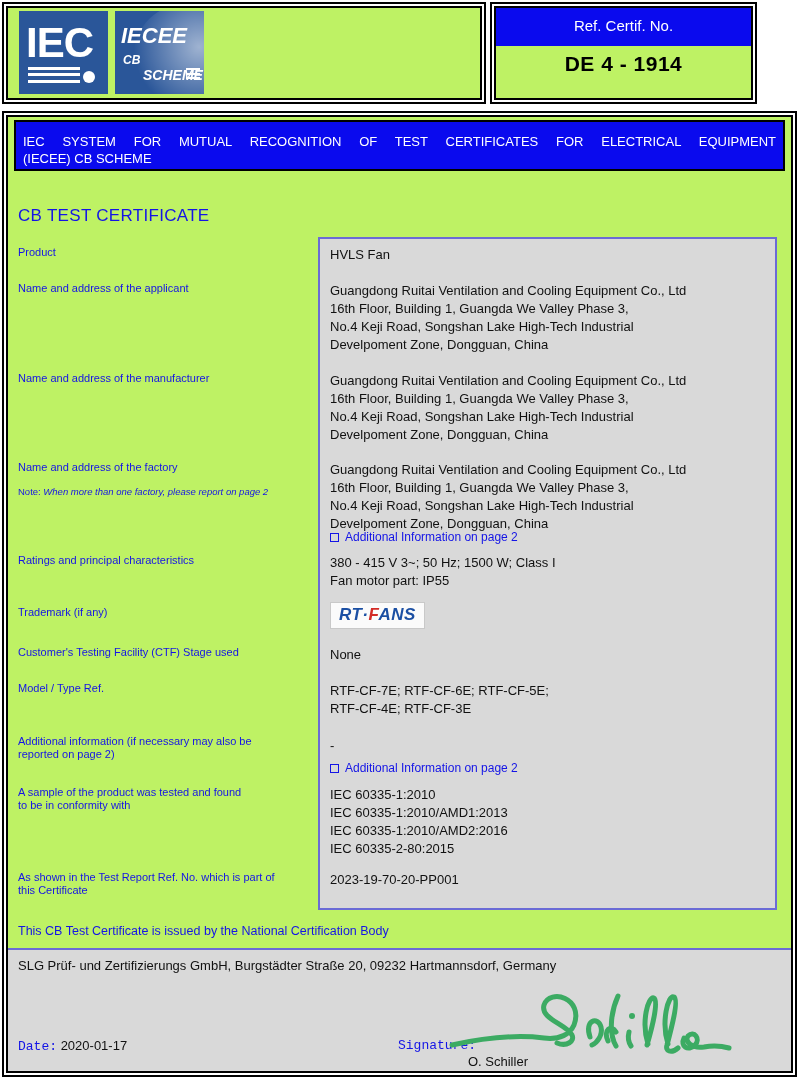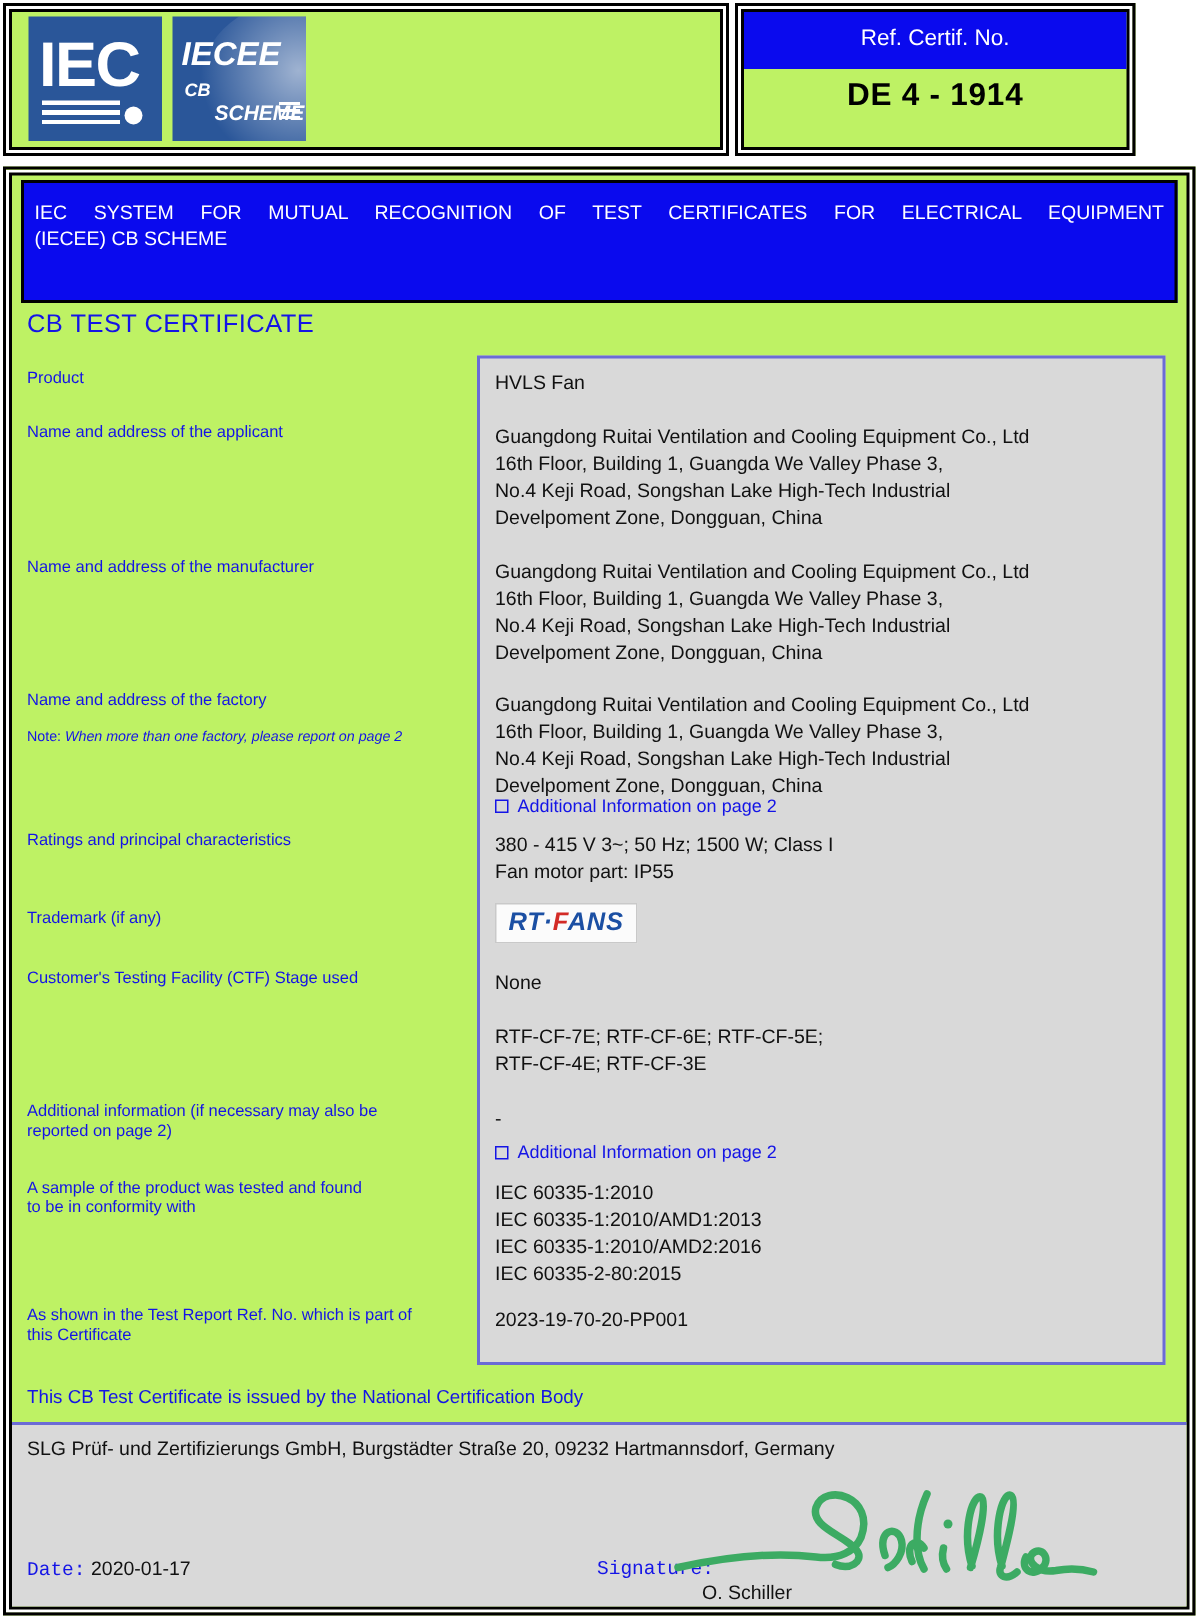--- a/index.html
+++ b/index.html
@@ -30,21 +30,21 @@
 
   .ref-bar { position:absolute; left:4px; right:4px; top:4px; height:38px; background:#0a0aee;
              color:#fff; font-size:15px; text-align:center; line-height:36px; }
   .ref-val { position:absolute; left:4px; right:4px; top:48px; text-align:center;
              font-size:21px; font-weight:bold; color:#000; letter-spacing:.5px; }
 
   
   #main { left:2px; top:111px; width:795px; height:966px; }
   #main > * { position:absolute; }
 
-  .banner { left:10px; top:7px; width:771px; height:82px; background:#0a0aee; border:2px solid #000;
+  .banner { left:10px; top:7px; width:771px; height:51px; background:#0a0aee; border:2px solid #000;
             color:#fff; font-size:13px; line-height:17px; padding:11px 7px 0 7px; }
   .banner .l1 { display:block; text-align:justify; text-align-last:justify; }
   .banner .l2 { display:block; }
 
   .cert-title { left:14px; top:93px; font-size:17px; color:#1414e6; letter-spacing:.3px; }
 
   .gray-panel { left:314px; top:124px; width:459px; height:673px; background:#d9d9d9; border:2px solid #6b6bd6; }
 
   .flabel { left:14px; width:294px; color:#1414e6; font-size:11px; line-height:12.5px; white-space:pre-line; }
   .fvalue { left:326px; width:440px; color:#111; font-size:13px; line-height:18px; white-space:pre-line; }
@@ -135,20 +135,21 @@
 Fan motor part: IP55</div>
 
   <div class="flabel" style="top:493px">Trademark (if any)</div>
   <div class="tm-logo">
     <span>RT·</span><span class="tm-red">F</span><span>ANS</span>
   </div>
 
   <div class="flabel" style="top:533px">Customer's Testing Facility (CTF) Stage used</div>
   <div class="fvalue" style="top:533px">None</div>
 
+  <div class="flabel" style="top:569px">Model / Type Ref.</div>
   <div class="fvalue" style="top:569px">RTF-CF-7E; RTF-CF-6E; RTF-CF-5E;
 RTF-CF-4E; RTF-CF-3E</div>
 
   <div class="flabel" style="top:622px">Additional information (if necessary may also be
 reported on page 2)</div>
   <div class="fvalue" style="top:624px">-</div>
   <div class="cbline" style="top:648px">
     <span class="cbox"></span><span>Additional Information on page 2</span>
   </div>
 

